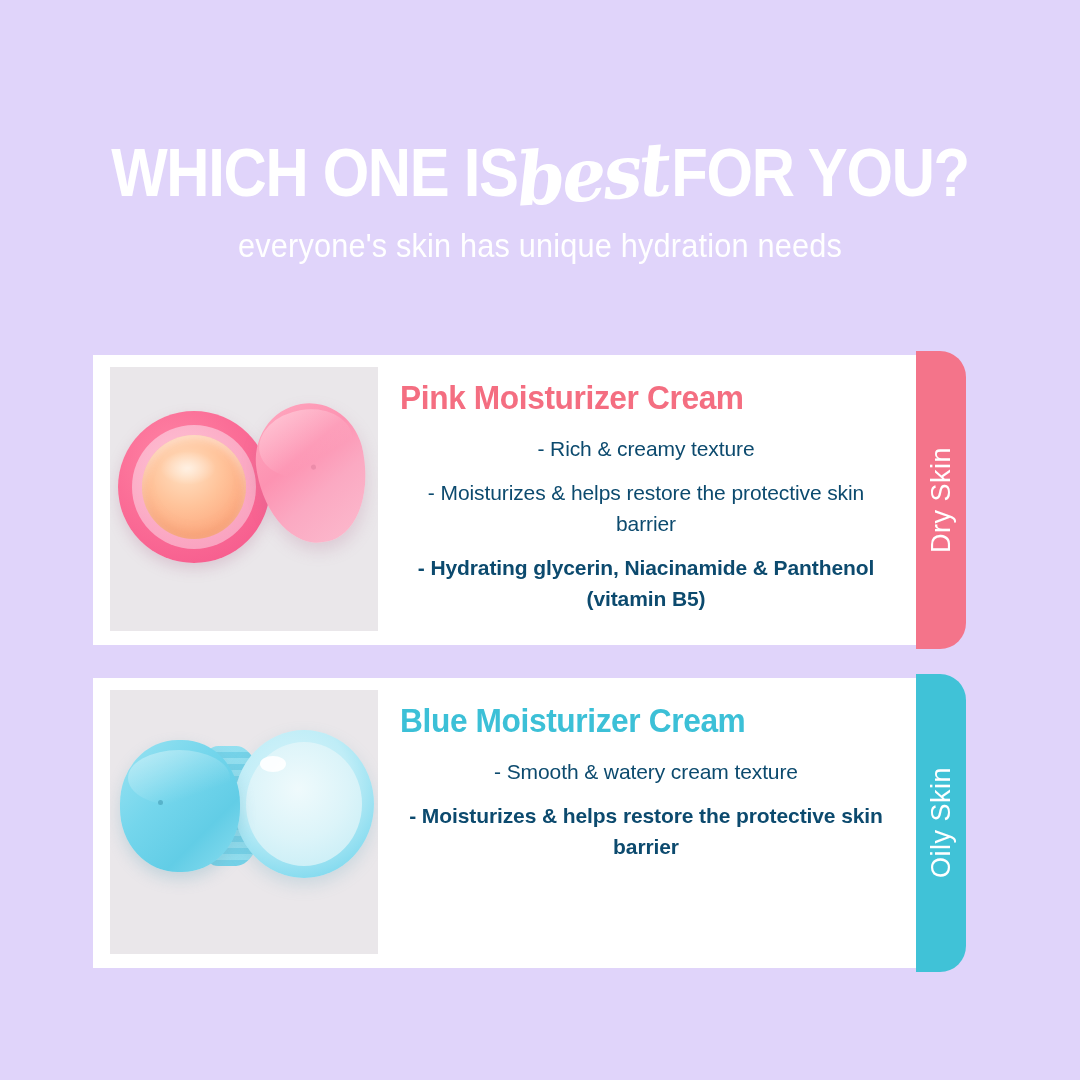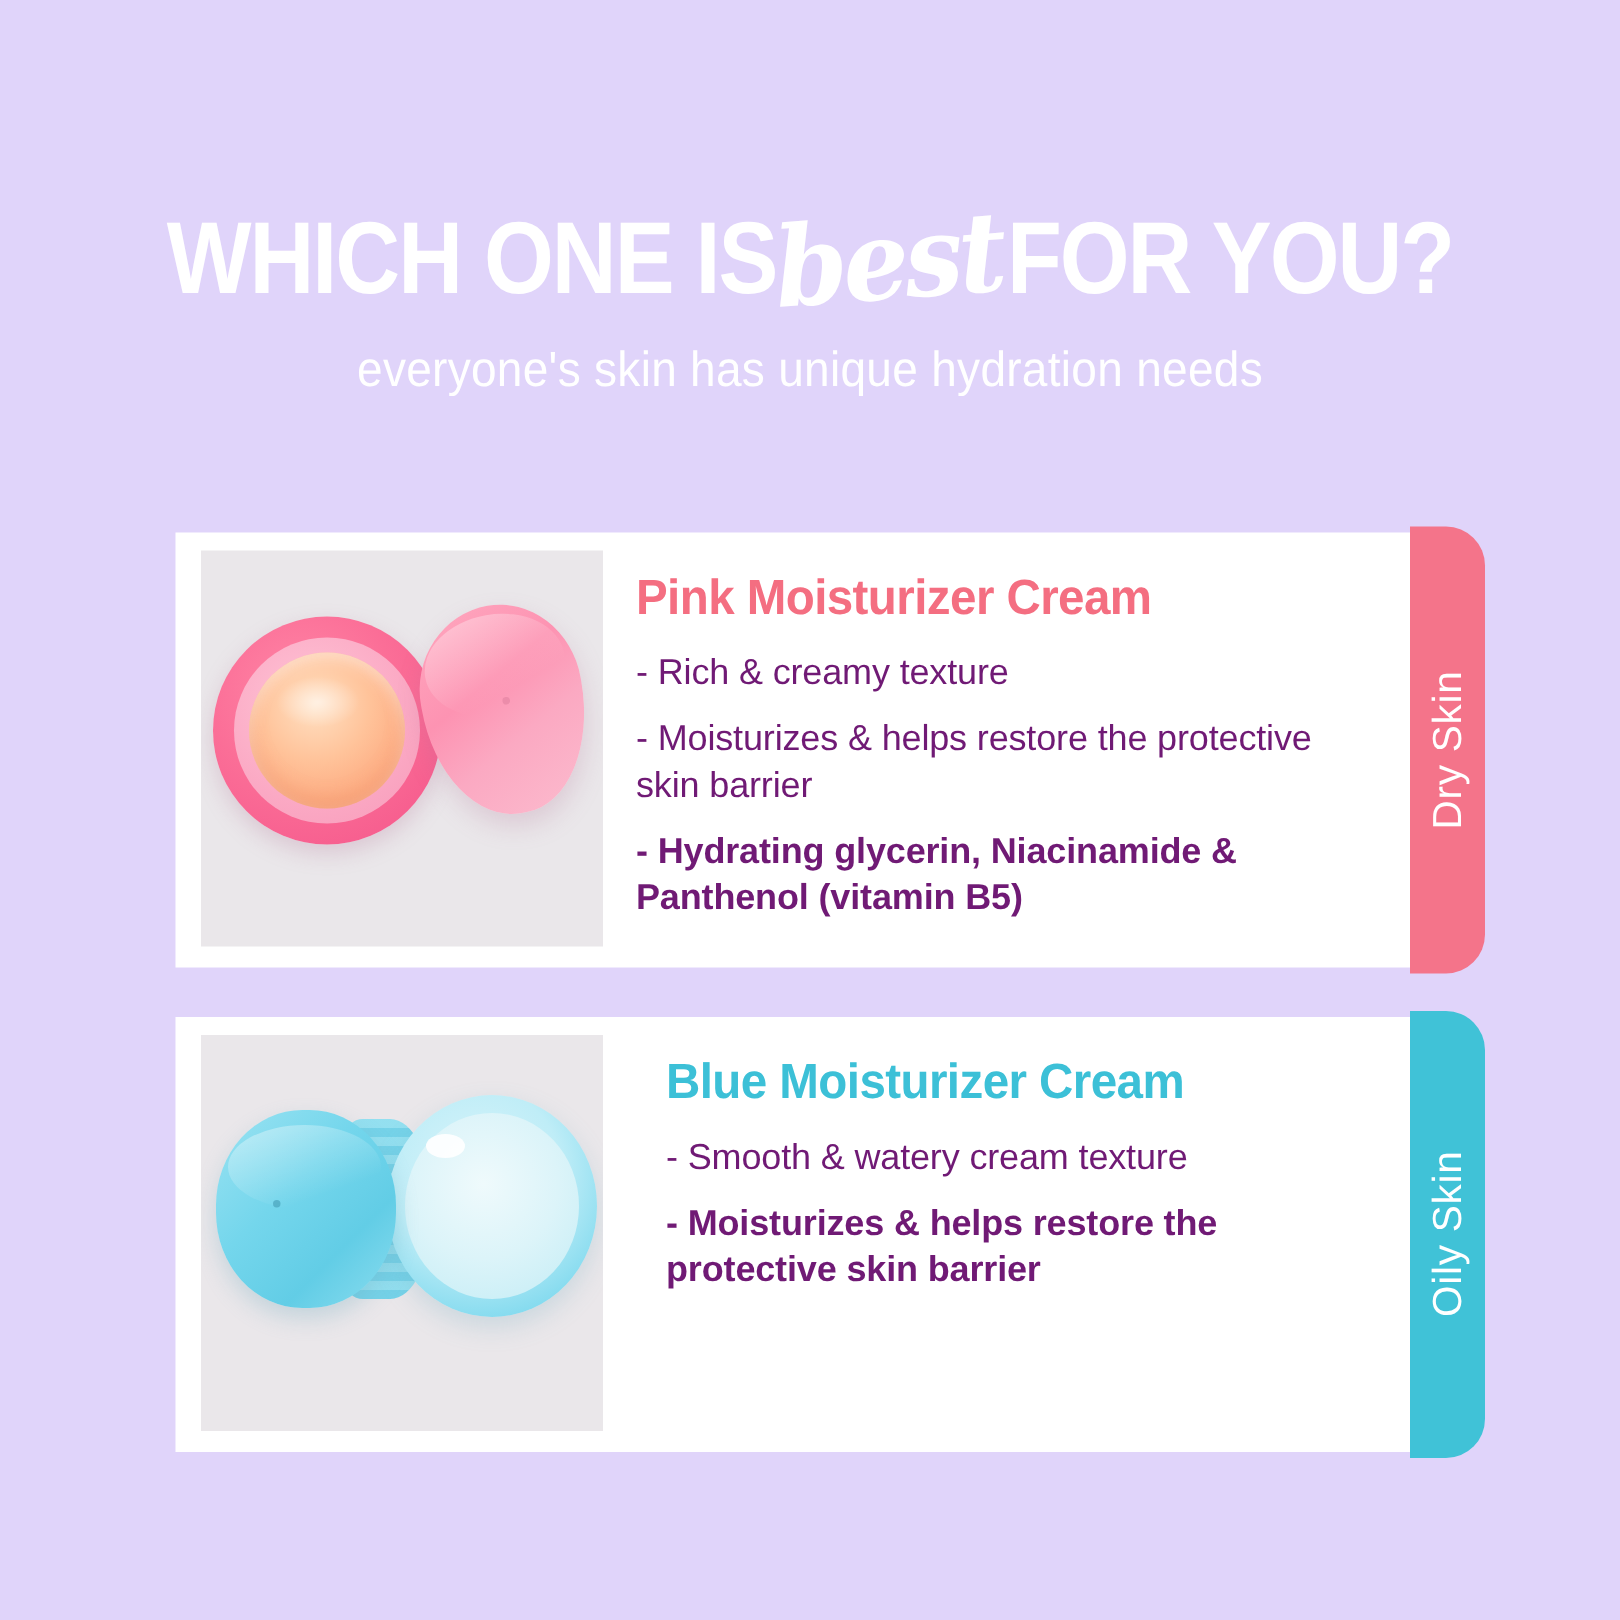--- a/index.html
+++ b/index.html
@@ -64,35 +64,35 @@
     font-weight: 400;
     letter-spacing: 0.2px;
     transform: scaleX(0.93);
     transform-origin: center center;
     white-space: nowrap;
   }
 
   
   .cards {
     position: absolute;
-    left: 117px;
+    left: 93px;
     top: 355px;
     width: 875px;
   }
 
   .card {
     position: relative;
     width: 825px;
     background: #FFFFFF;
     display: flex;
     align-items: flex-start;
   }
 
   .card.pink  { height: 290px; }
-  .card.blue  { height: 290px; margin-top: 33px; gap: 20px; }
+  .card.blue  { height: 290px; margin-top: 33px; }
 
   .card-photo {
     flex: 0 0 auto;
     width: 268px;
     height: 264px;
     margin: 12px 0 0 17px;
     position: relative;
     overflow: hidden;
     background: #EAE7EA;
   }
@@ -238,25 +238,26 @@
     letter-spacing: -0.4px;
     margin-bottom: 16px;
     transform: scaleX(0.96);
     transform-origin: left center;
     white-space: nowrap;
   }
   .card.pink .card-title { color: #F46E81; }
   .card.blue .card-title { color: #3CC0D7; }
 
   .bullet {
-    color: #701a75;
-    font-size: 24px;
+    color: #0c4a6e;
+    font-size: 21px;
     line-height: 31px;
     margin-bottom: 13px;
     letter-spacing: -0.1px;
+    text-align: center;
   }
   .bullet:last-child { margin-bottom: 0; font-weight: bold; }
 
   
   .tab {
     position: absolute;
     left: 823px;
     top: -4px;
     width: 50px;
     height: 298px;

